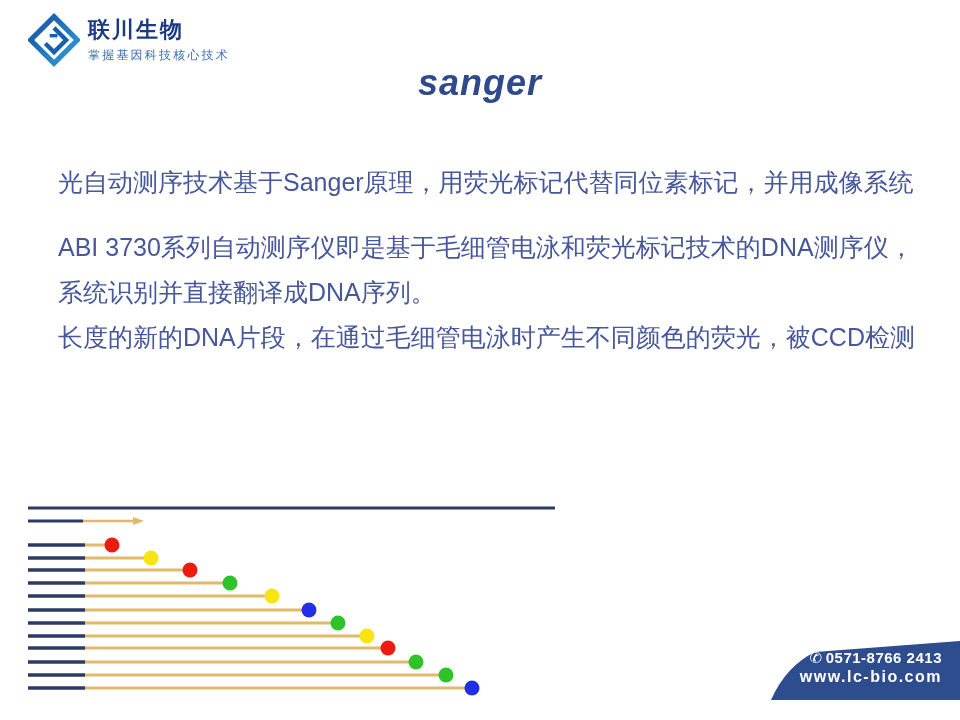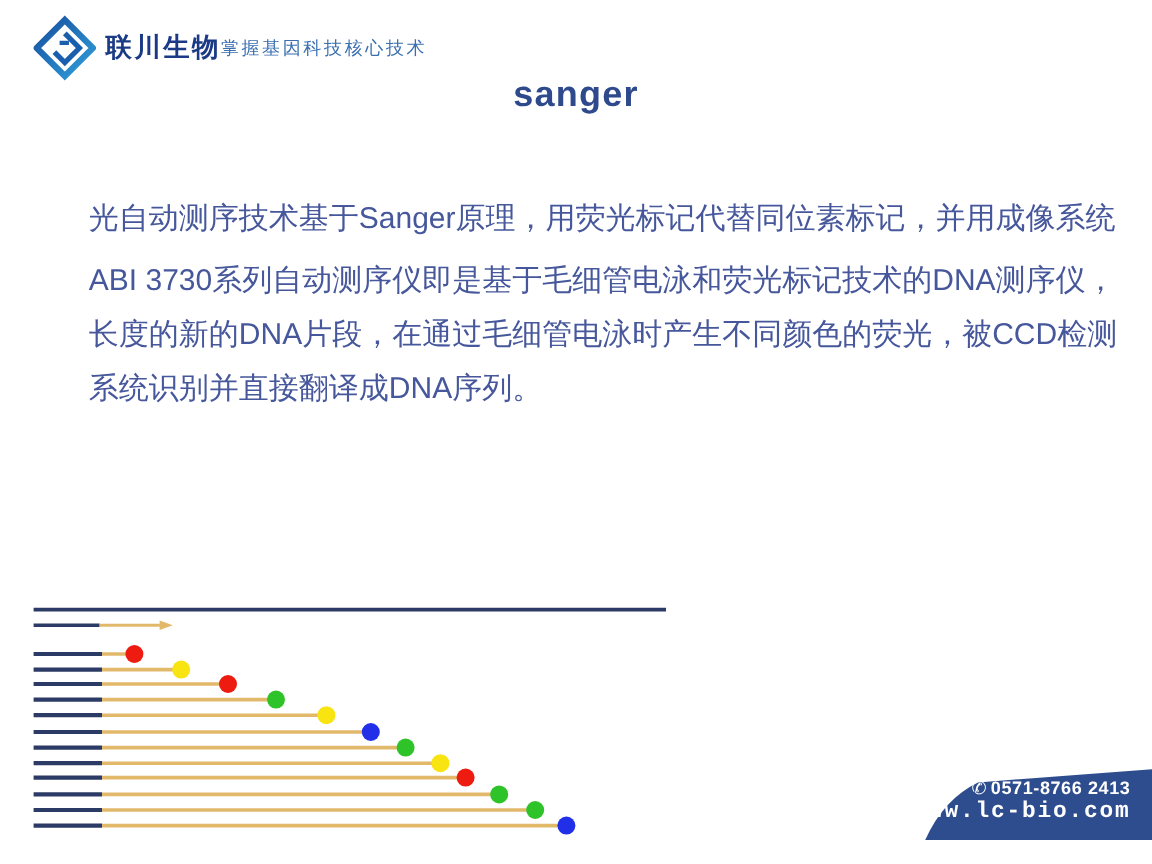--- a/index.html
+++ b/index.html
@@ -4,45 +4,45 @@
 <style>
   html,body{margin:0;padding:0;}
   body{
     width:960px;height:720px;position:relative;overflow:hidden;
     background:#ffffff;
     font-family:"Liberation Sans","DejaVu Sans",sans-serif;
   }
   
   .logo{position:absolute;left:28px;top:12px;display:flex;align-items:center;}
   .logo-icon{width:52px;height:56px;margin-right:8px;}
-  .logo-text-wrap{display:flex;flex-direction:row;}
+  .logo-text-wrap{display:flex;flex-direction:column;}
   .logo-name{font-size:22px;font-weight:bold;color:#1b3a85;letter-spacing:2px;line-height:26px;}
-  .logo-tagline{font-size:15px;color:#3a6fb0;letter-spacing:2.2px;margin-top:4px;}
+  .logo-tagline{font-size:12px;color:#3a6fb0;letter-spacing:2.2px;margin-top:4px;}
   
   .slide-title{
     position:absolute;left:0;top:62px;width:100%;text-align:center;
-    font-size:30px;font-weight:bold;color:#2e4a8c;margin:0;letter-spacing:1px;
+    font-size:36px;font-weight:bold;color:#2e4a8c;margin:0;letter-spacing:1px;font-style:italic;
   }
   
   .body-text{
-    position:absolute;left:74px;top:160px;width:860px;
+    position:absolute;left:58px;top:160px;width:860px;
     font-size:25px;color:#46579b;
   }
   .body-line{height:45px;line-height:45px;white-space:nowrap;}
-  .para-start{margin-top:7px;}
+  .para-start{margin-top:20px;}
   
   .diagram{position:absolute;left:20px;top:498px;width:545px;height:210px;}
   
   .ribbon{position:absolute;left:760px;top:635px;width:200px;height:70px;}
   .ribbon-text{
     position:absolute;left:760px;top:648px;width:182px;text-align:right;
     color:#ffffff;font-weight:bold;line-height:19px;
   }
   .ribbon-phone{font-size:15px;letter-spacing:0.5px;}
-  .ribbon-url{font-size:19px;letter-spacing:1.5px;font-family:Liberation Mono, monospace;}
+  .ribbon-url{font-size:16px;letter-spacing:1.5px;}
   .phone-icon{font-weight:normal;margin-right:3px;}
 </style>
 </head>
 <body>
 
 <div class="logo">
   <svg class="logo-icon" viewBox="0 0 60 60">
     <defs>
       <linearGradient id="lg" x1="0" y1="0" x2="1" y2="1">
         <stop offset="0" stop-color="#174f9e"></stop>
@@ -57,22 +57,22 @@
     <div class="logo-name">联川生物</div>
     <div class="logo-tagline">掌握基因科技核心技术</div>
   </div>
 </div>
 
 <h1 class="slide-title">sanger</h1>
 
 <div class="body-text">
   <div class="body-line">光自动测序技术基于Sanger原理，用荧光标记代替同位素标记，并用成像系统</div>
   <div class="body-line para-start">ABI 3730系列自动测序仪即是基于毛细管电泳和荧光标记技术的DNA测序仪，</div>
+  <div class="body-line">系统识别并直接翻译成DNA序列。</div>
   <div class="body-line">长度的新的DNA片段，在通过毛细管电泳时产生不同颜色的荧光，被CCD检测</div>
-  <div class="body-line">系统识别并直接翻译成DNA序列。</div>
 </div>
 
 <svg class="diagram" viewBox="0 0 545 210">
     <line x1="8" y1="10" x2="535" y2="10" stroke="#2c3a66" stroke-width="3"></line>
     <line x1="8" y1="23" x2="63" y2="23" stroke="#2c3a66" stroke-width="3"></line>
     <line x1="63" y1="23" x2="114" y2="23" stroke="#e2b96b" stroke-width="2.5"></line>
     <polygon points="124,23 113,19 113,27" fill="#e2b96b"></polygon>
     <line x1="8" y1="47" x2="65" y2="47" stroke="#2c3a66" stroke-width="3.5"></line>
     <line x1="65" y1="47" x2="88" y2="47" stroke="#e2b96b" stroke-width="3"></line>
     <circle cx="92" cy="47" r="7.5" fill="#ee1b10"></circle>

